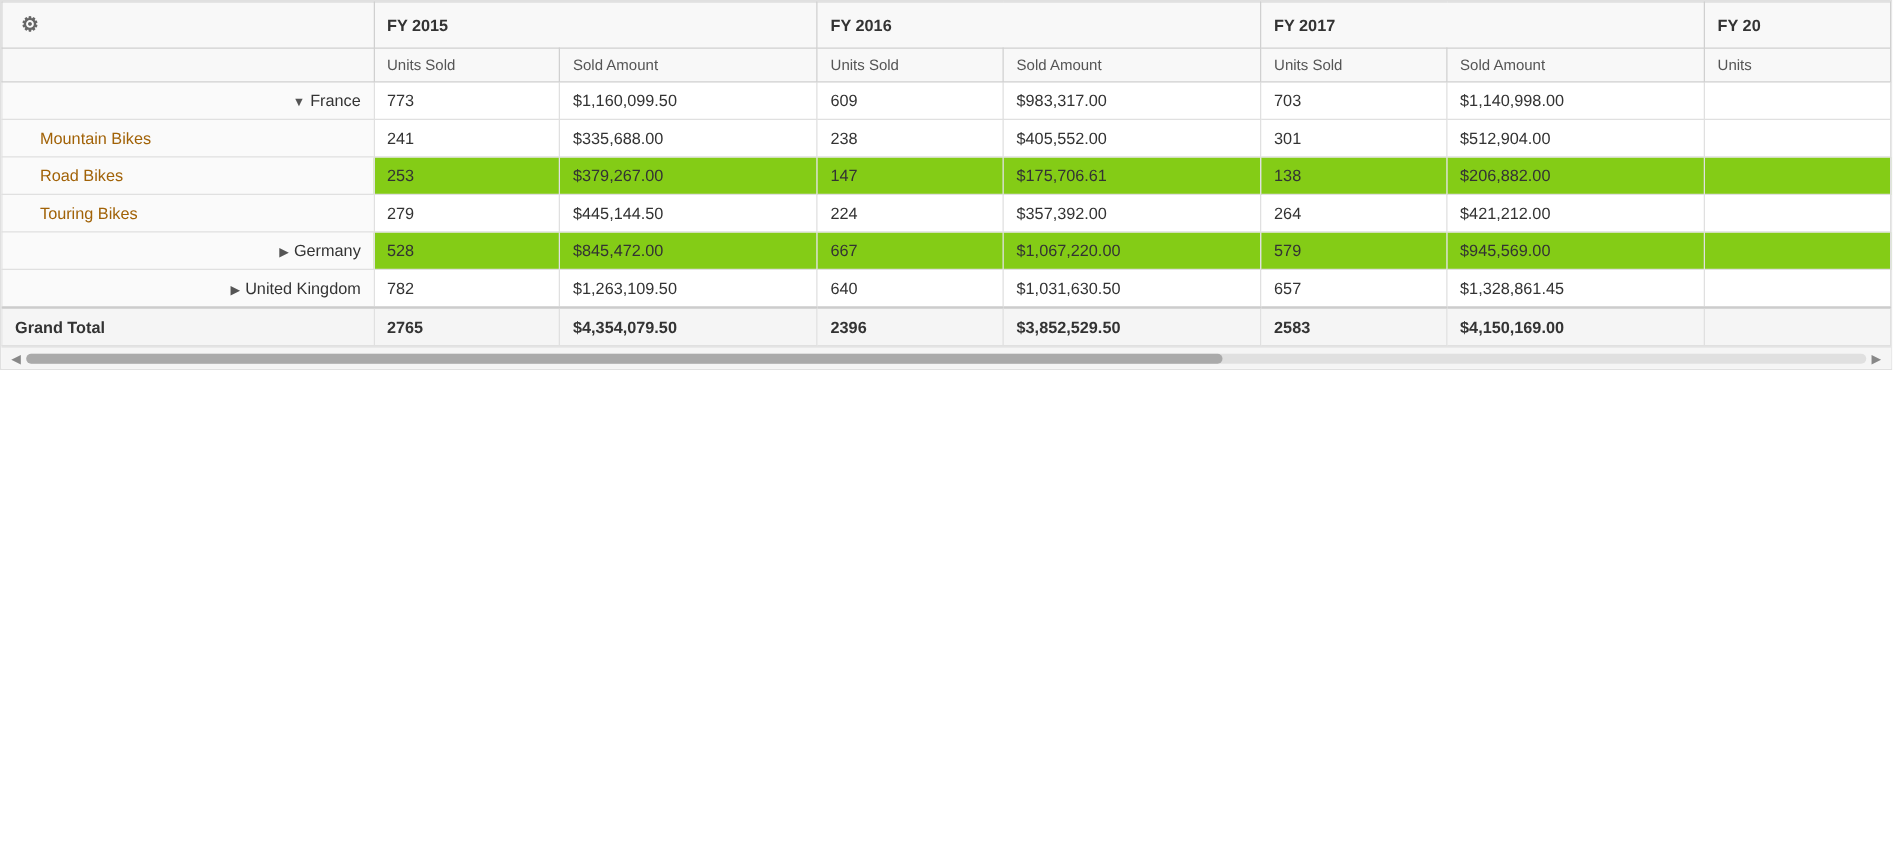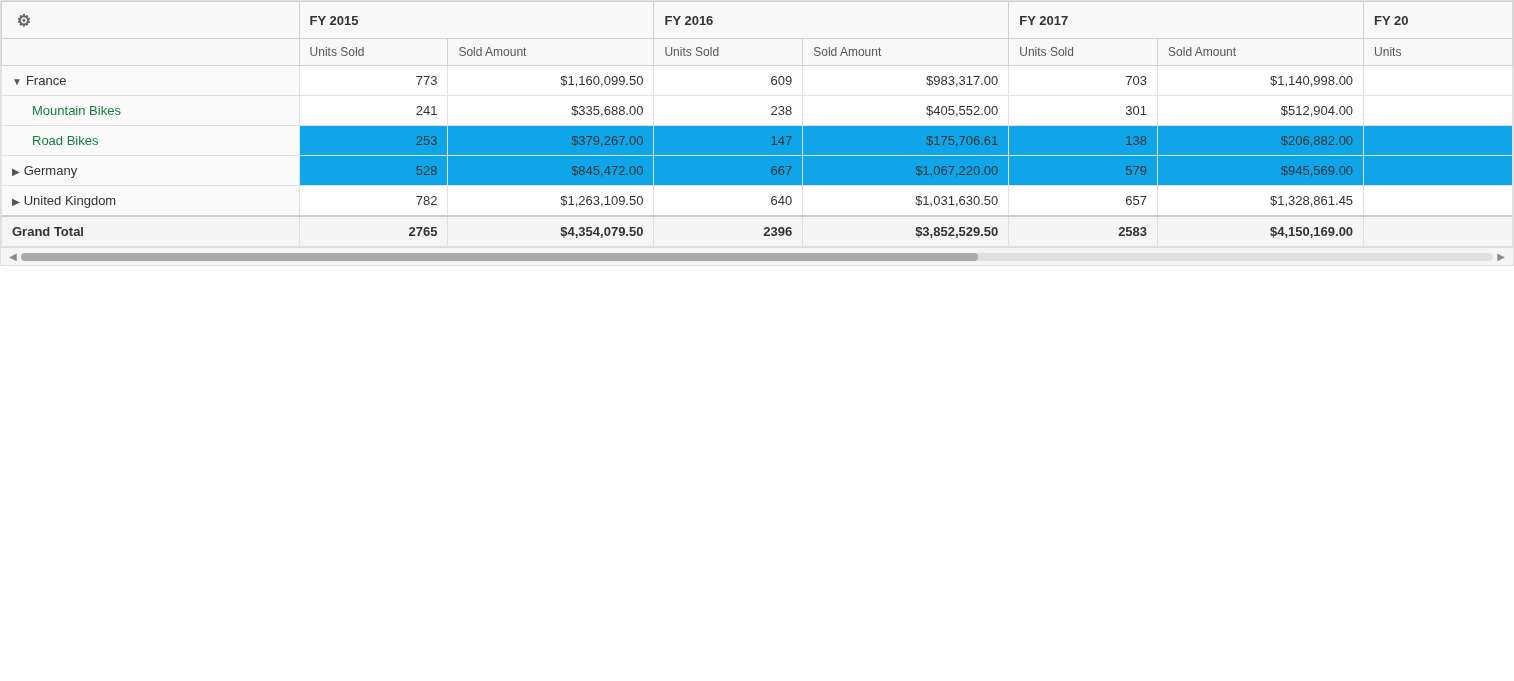--- a/index.html
+++ b/index.html
@@ -92,33 +92,33 @@
       font-size: 13px;
       background: #fff;
     }
 
     .pivot-table tbody td.label-cell {
       background: #fafafa;
       color: #333;
     }
 
     .pivot-table tbody td.number-cell {
-      text-align: right;
       color: #333;
     }
 
     
     tr.country-row td.label-cell {
       font-weight: 500;
+      text-align: right;
     }
 
     tr.subcategory-row td.label-cell {
       padding-left: 30px;
       font-weight: 400;
-      color: #15803d;
+      color: #a16207;
     }
 
     tr.grand-total-row td {
       background: #f5f5f5 !important;
       font-weight: 700;
       border-top: 2px solid #ccc;
     }
 
     tr.grand-total-row td.label-cell {
       font-weight: 700;
@@ -176,21 +176,21 @@
     .scroll-arrow {
       font-size: 10px;
       color: #888;
       cursor: pointer;
       padding: 2px 4px;
       flex-shrink: 0;
     }
 
     
     tr.alt-row td {
-      background: #0ea5e9;
+      background: #84cc16;
     }
 
     tr.alt-row td.label-cell {
       background: #fafafa;
       margin-left: 40px;
     }
   </style>
 </head>
 <body>
 
@@ -251,20 +251,30 @@
             <td class="label-cell col-label">Road Bikes</td>
             <td class="number-cell col-units">253</td>
             <td class="number-cell col-amount">$379,267.00</td>
             <td class="number-cell col-units">147</td>
             <td class="number-cell col-amount">$175,706.61</td>
             <td class="number-cell col-units">138</td>
             <td class="number-cell col-amount">$206,882.00</td>
             <td class="number-cell col-units"></td>
           </tr>
 
+          <tr class="subcategory-row">
+            <td class="label-cell col-label">Touring Bikes</td>
+            <td class="number-cell col-units">279</td>
+            <td class="number-cell col-amount">$445,144.50</td>
+            <td class="number-cell col-units">224</td>
+            <td class="number-cell col-amount">$357,392.00</td>
+            <td class="number-cell col-units">264</td>
+            <td class="number-cell col-amount">$421,212.00</td>
+            <td class="number-cell col-units"></td>
+          </tr>
 
           <tr class="country-row alt-row">
             <td class="label-cell col-label">
               <span class="expand-arrow">▶</span>Germany
             </td>
             <td class="number-cell col-units">528</td>
             <td class="number-cell col-amount">$845,472.00</td>
             <td class="number-cell col-units">667</td>
             <td class="number-cell col-amount">$1,067,220.00</td>
             <td class="number-cell col-units">579</td>

